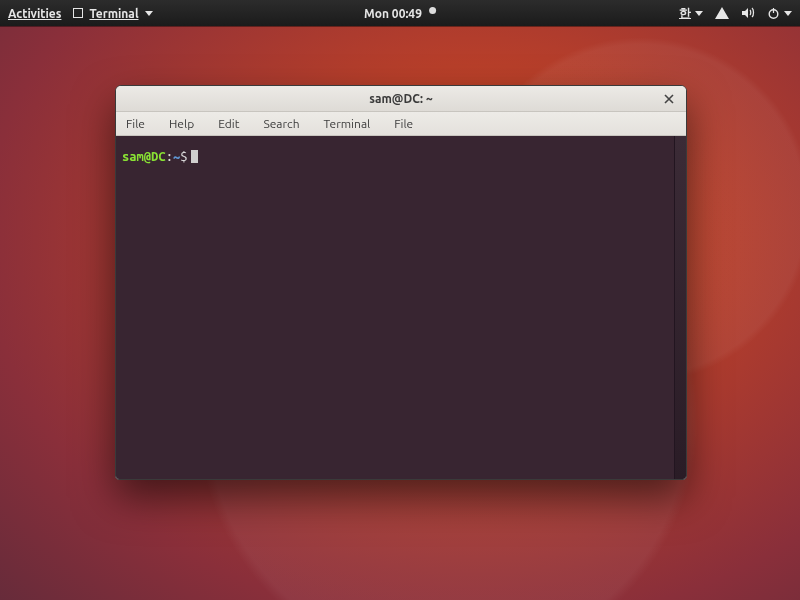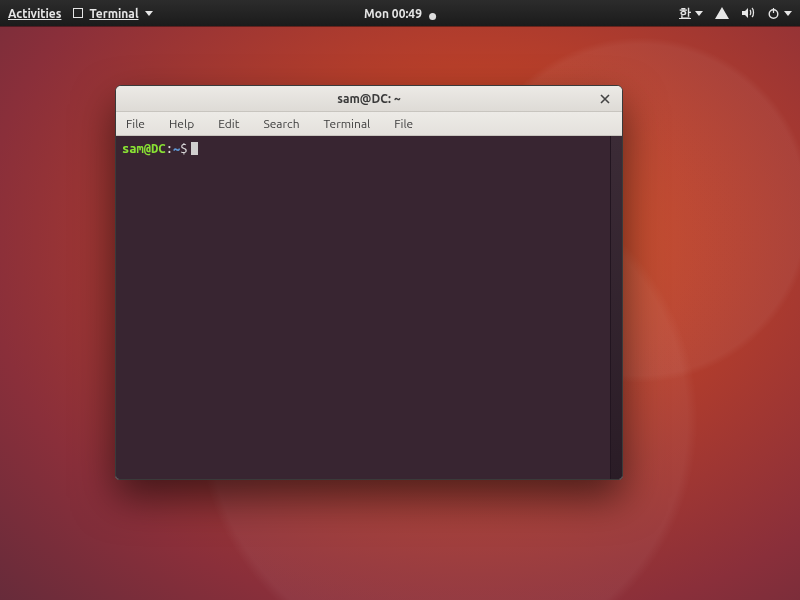--- a/index.html
+++ b/index.html
@@ -25,32 +25,32 @@
       background: linear-gradient(#2c2c2c, #1b1b1b);
       color: #e6e6e6;
       display: flex; align-items: center;
       font-size: 12px; font-weight: 600;
       padding: 0 8px;
       box-shadow: 0 1px 0 rgba(0,0,0,0.4);
       z-index: 10;
       text-decoration: underline;
     }
     .topbar .left { display: flex; align-items: center; gap: 12px; }
-    .topbar .center { position: absolute; left: 50%; transform: translateX(-50%); display: flex; align-items: flex-end; gap: 7px; }
+    .topbar .center { position: absolute; left: 50%; transform: translateX(-50%); display: flex; align-items: flex-start; gap: 7px; }
     .topbar .right { margin-left: auto; display: flex; align-items: center; gap: 12px; }
     .appmenu { display: flex; align-items: center; gap: 6px; }
     .square-icon { width: 10px; height: 10px; border: 1.4px solid #e6e6e6; display: inline-block; }
     .tri-down { display:inline-block; width:0; height:0; border-left:4px solid transparent; border-right:4px solid transparent; border-top:5px solid #e6e6e6; vertical-align: middle; }
     .dot { width:7px; height:7px; border-radius:50%; background:#ddd; display:inline-block; }
     .ico { display:inline-flex; align-items:center; }
     .han { font-size: 12px; }
     
     .window {
       position: absolute; left: 115px; top: 85px;
-      width: 508px; height: 395px;
+      width: 572px; height: 395px;
       background: #f5f3f0;
       border: 1px solid #3a3a3a;
       border-radius: 6px 6px 4px 4px;
       box-shadow: 0 18px 40px rgba(0,0,0,0.55);
       display: flex; flex-direction: column;
       overflow: hidden;
     }
     .titlebar {
       height: 26px;
       background: linear-gradient(#eceae6, #dedbd6);
@@ -79,21 +79,21 @@
       flex: 1;
       background: #2d0e22;
       background: #300a24;
       background: #2b0b1d;
       background: #2d0922; 
       background: #300a24;
       background: #2d0922;
       background: #300a24;
       font-family: "Ubuntu Mono","DejaVu Sans Mono",monospace;
       font-size: 13px;
-      padding: 5px 6px;
+      padding: 13px 6px;
       color: #ddd;
       position: relative;
     }
     .term { background: #2b0b1d; }
     .term { background: #36102a; }
     .term { background: #300a24; }
     .term { background: #2e0b22; }
     .term { background: #33102a; }
     .term { background: #300a24; }
     .prompt-user { color: #89e234; font-weight: bold; }

